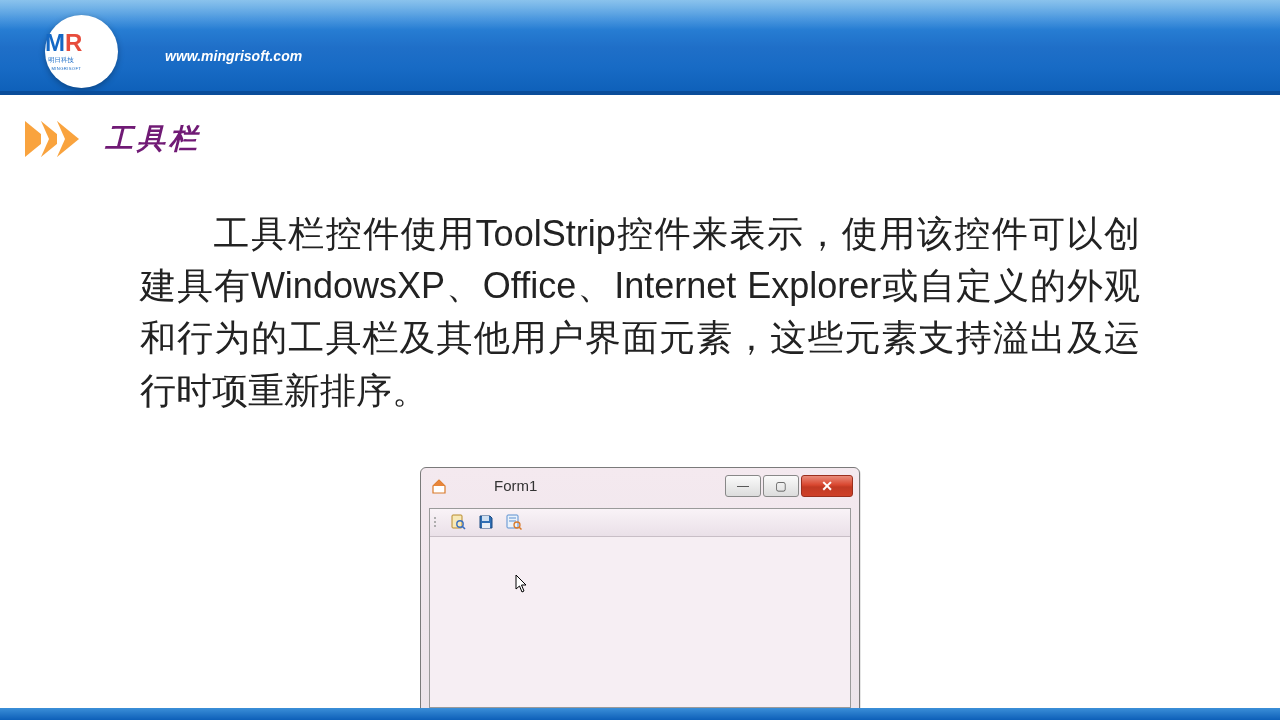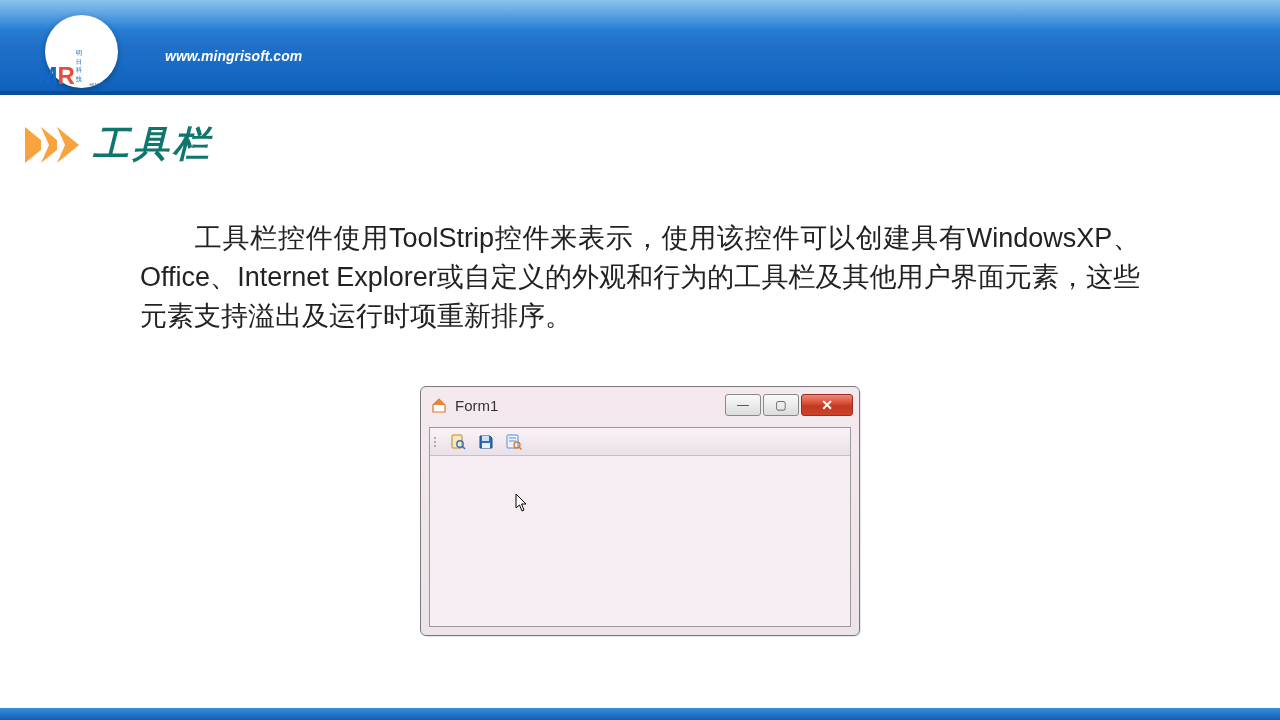--- a/index.html
+++ b/index.html
@@ -15,21 +15,21 @@
   content: ""; position: absolute; top: 0; left: 0; right: 0; height: 30px;
   background: linear-gradient(180deg, rgba(255,255,255,0.4), rgba(255,255,255,0));
 }
 .header::after {
   content: ""; position: absolute; left: 0; right: 0; bottom: 0; height: 4px;
   background: #0a4d9a;
 }
 .logo-circle {
   position: absolute; left: 45px; top: 15px; width: 73px; height: 73px;
   background: #fff; border-radius: 50%; box-shadow: 0 2px 6px rgba(0,0,0,0.3);
-  display: flex; align-items: flex-end; justify-content: center;
+  display: flex; flex-direction: column; align-items: flex-start; justify-content: center;
 }
 .logo-mr { font-size: 24px; font-weight: bold; color: #1468c5; line-height: 1; }
 .logo-mr .r { color: #e74c3c; }
 .logo-sub { font-size: 8px; color: #1468c5; transform: scale(0.8); }
 .logo-tag { font-size: 6px; color: #1468c5; transform: scale(0.7); letter-spacing: 0.5px; }
 .site-url { position: absolute; left: 165px; top: 48px; color: #fff; font-weight: bold; font-size: 14px; font-style: italic; }
 
 
 .title-row { display: flex; align-items: center; margin: 25px 0 0 25px; }
 .chevrons { display: flex; align-items: center; }
@@ -42,43 +42,43 @@
   position: relative;
 }
 .chev::after {
   content: ""; position: absolute; left: -22px; top: -18px;
   width: 0; height: 0;
   border-top: 18px solid transparent;
   border-bottom: 18px solid transparent;
   border-left: 8px solid #fff;
 }
 .chev:first-child::after { display: none; }
-.page-title { margin-left: 20px; font-size: 36px; font-weight: bold; color: #0f766e; font-style: italic; letter-spacing: 4px; }
+.page-title { margin-left: 32px; font-size: 28px; font-weight: bold; color: #701a75; font-style: italic; letter-spacing: 4px; }
 
 
 .body-text {
   margin: 50px 140px 0 140px;
-  font-size: 27px; line-height: 1.45; color: #222;
+  font-size: 36px; line-height: 1.45; color: #222;
   text-align: justify;
 }
 .body-text .indent { display: inline-block; width: 2em; }
 
 
 .window {
   width: 440px; height: 250px;
   margin: 50px auto 0 auto;
   border: 1px solid #7a7a7a;
   border-radius: 6px;
   background: linear-gradient(180deg, #f4e9ef, #ece4ea);
   box-shadow: 1px 1px 0 rgba(0,0,0,0.1);
   position: relative;
 }
 .titlebar {
   height: 36px; display: flex; align-items: center; padding: 0 6px 0 10px;
-  border-top-left-radius: 6px; border-top-right-radius: 6px;
+  border-top-left-radius: 6px; border-top-right-radius: 6px; gap: 39px;
 }
 .app-icon {
   width: 16px; height: 16px; margin-right: 8px;
   position: relative;
 }
 .app-icon svg { width: 16px; height: 16px; }
 .win-title { font-size: 15px; color: #333; flex: 1; }
 .win-btns { display: flex; }
 .win-btn {
   width: 36px; height: 22px; margin-left: 2px;

